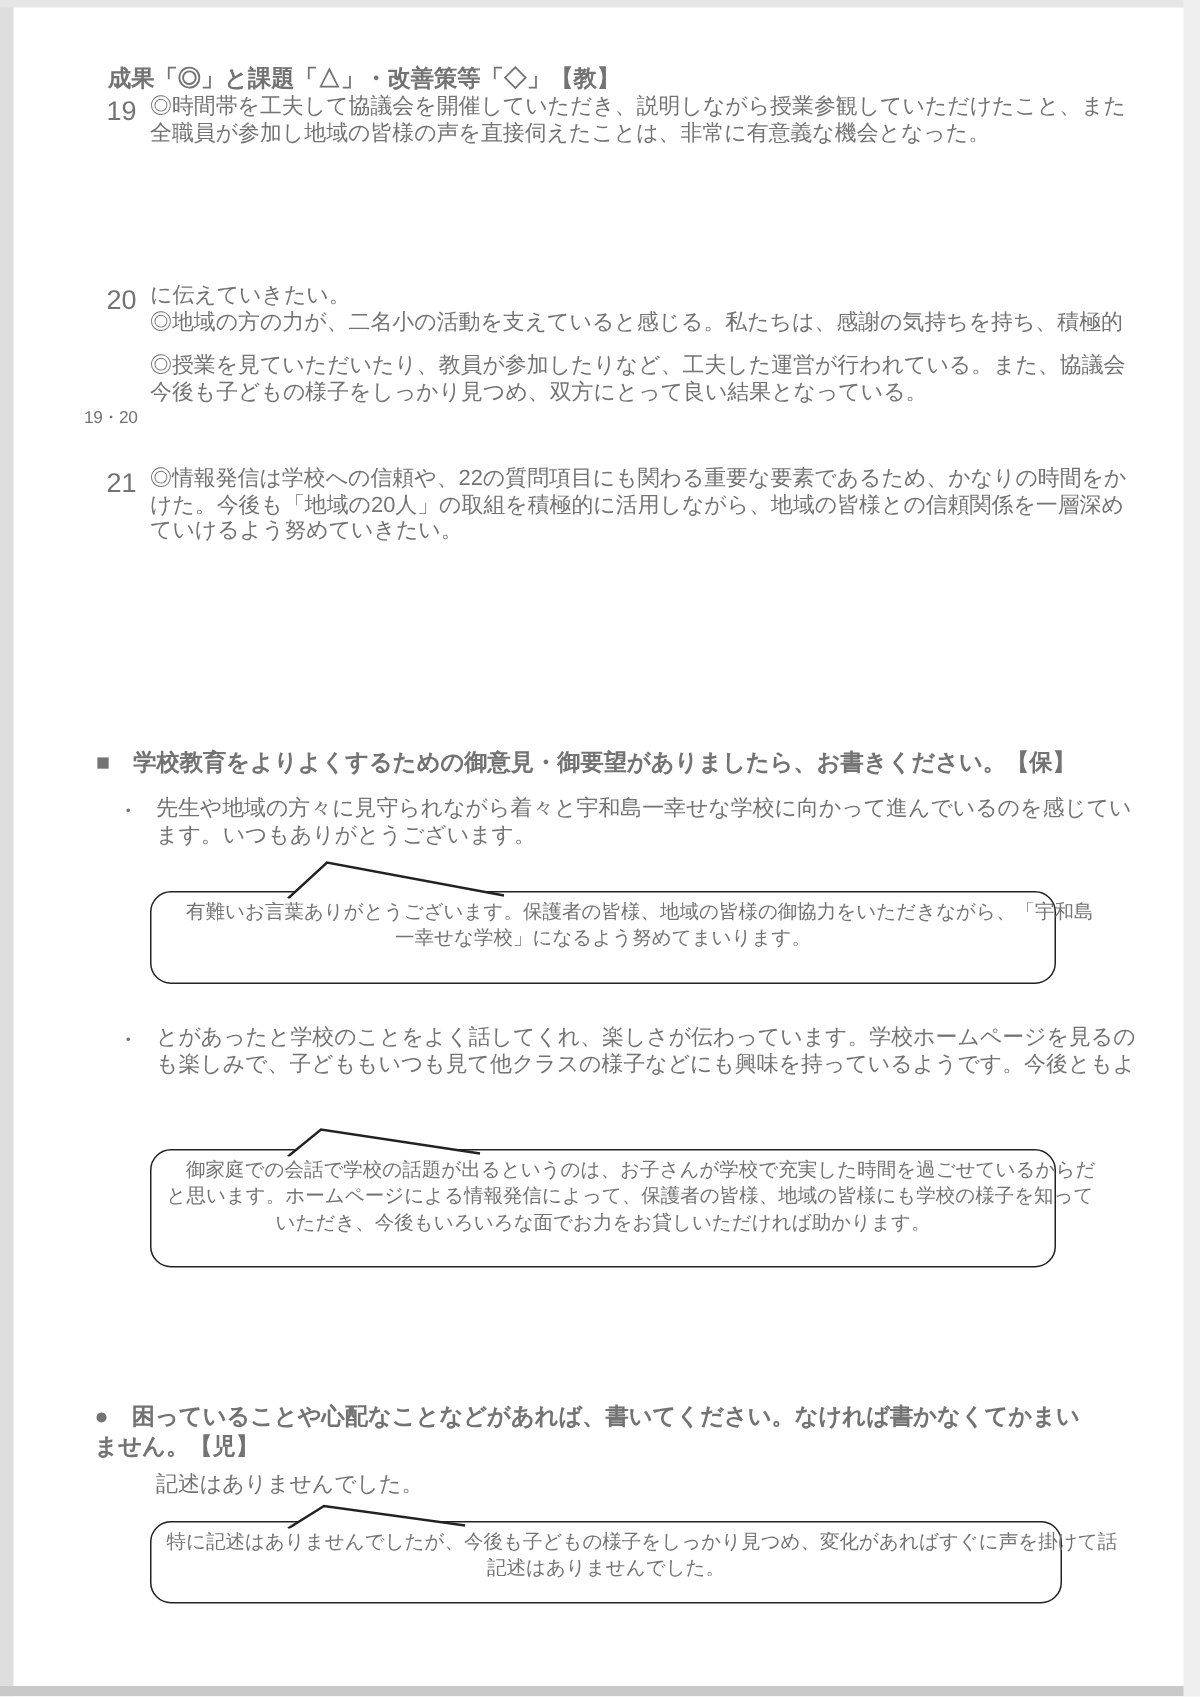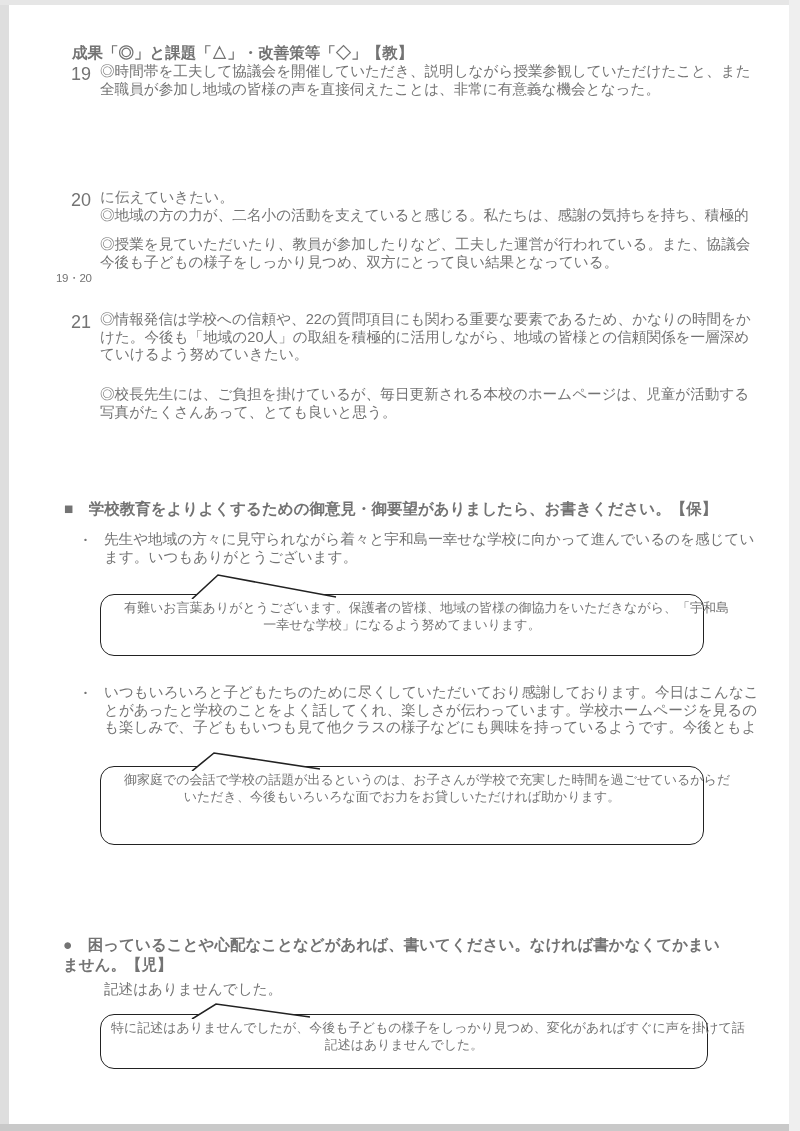--- a/index.html
+++ b/index.html
@@ -75,26 +75,20 @@
 
   <div class="block" style="top:311px">
     <span class="num">21</span>
     <div class="body-lines">
         <div>◎情報発信は学校への信頼や、22の質問項目にも関わる重要な要素であるため、かなりの時間をか</div>
         <div>けた。今後も「地域の20人」の取組を積極的に活用しながら、地域の皆様との信頼関係を一層深め</div>
         <div>ていけるよう努めていきたい。</div>
       </div>
   </div>
 
-  <div class="block" style="top:386px">
-    <div class="body-lines">
-        <div>◎校長先生には、ご負担を掛けているが、毎日更新される本校のホームページは、児童が活動する</div>
-        <div>写真がたくさんあって、とても良いと思う。</div>
-      </div>
-  </div>
 
   <div class="sec-heading" style="top:499px">■　学校教育をよりよくするための御意見・御要望がありましたら、お書きください。【保】</div>
 
   <div class="block" style="top:531px">
     <span class="marker">・</span>
     <div class="body-lines indent-104">
         <div>先生や地域の方々に見守られながら着々と宇和島一幸せな学校に向かって進んでいるのを感じてい</div>
         <div>ます。いつもありがとうございます。</div>
       </div>
   </div>
@@ -105,32 +99,32 @@
     </svg>
     <div class="bubble-txt">
         <div>　有難いお言葉ありがとうございます。保護者の皆様、地域の皆様の御協力をいただきながら、「宇和島</div>
         <div>一幸せな学校」になるよう努めてまいります。</div>
       </div>
   </div>
 
   <div class="block" style="top:684px">
     <span class="marker">・</span>
     <div class="body-lines indent-104">
-        <div>いつもいろいろと子どもたちのために尽くしていただいており感謝しております。今日はこんなこ</div>
         <div>とがあったと学校のことをよく話してくれ、楽しさが伝わっています。学校ホームページを見るの</div>
         <div>も楽しみで、子どももいつも見て他クラスの様子などにも興味を持っているようです。今後ともよ</div>
       </div>
   </div>
 
   <div class="bubble" style="left:100px; top:766px; width:602px; height:77px">
     <svg class="tail" style="top:-16px" width="130" height="20" viewBox="0 0 130 20">
       <path d="M1,20 L23,2 L129,18" fill="#ffffff" stroke="#222222" stroke-width="1.6"></path>
     </svg>
     <div class="bubble-txt">
         <div>　御家庭での会話で学校の話題が出るというのは、お子さんが学校で充実した時間を過ごせているからだ</div>
+        <div>と思います。ホームページによる情報発信によって、保護者の皆様、地域の皆様にも学校の様子を知って</div>
         <div>いただき、今後もいろいろな面でお力をお貸しいただければ助かります。</div>
       </div>
   </div>
 
   <div class="heading-lines" style="top:935px">
       <div>●　困っていることや心配なことなどがあれば、書いてください。なければ書かなくてかまい</div>
       <div>ません。【児】</div>
     </div>
 
   <div class="note-text" style="top:980px">記述はありませんでした。</div>

